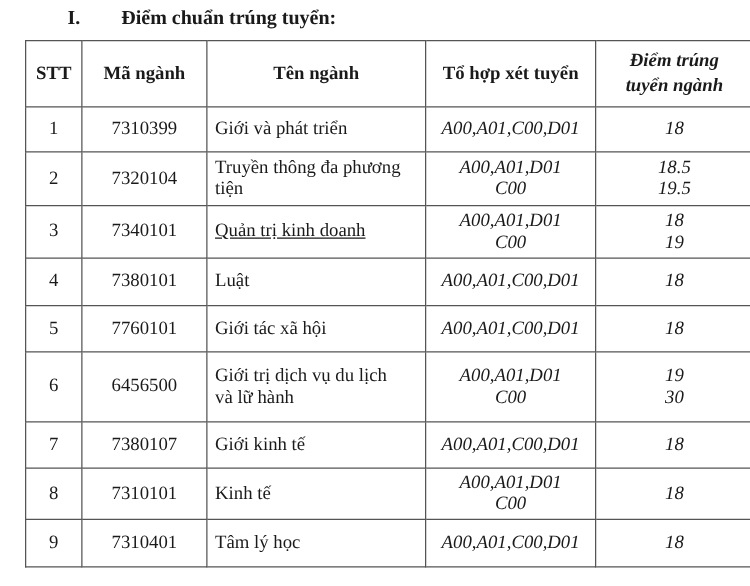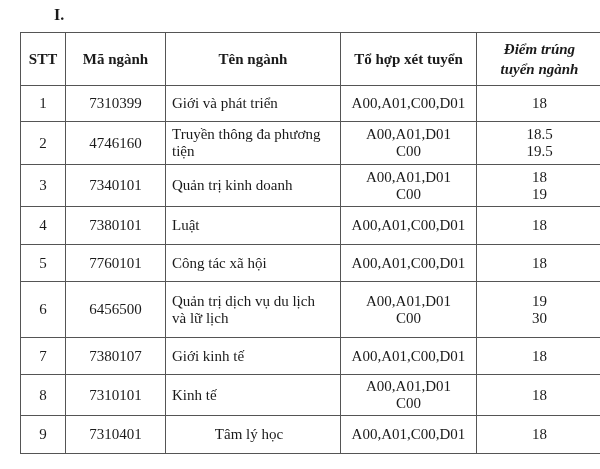--- a/index.html
+++ b/index.html
@@ -5,27 +5,28 @@
   html, body { margin:0; padding:0; background:#ffffff; }
   body { width:600px; height:469px; overflow:hidden; position:relative;
          font-family:"Liberation Serif","DejaVu Serif",serif; color:#1a1a1a; }
   .heading { position:absolute; top:6px; left:54px; font-size:16px; font-weight:bold; display:flex; }
   .heading .num { width:43px; }
   table { position:absolute; left:20px; top:32px; border-collapse:collapse; table-layout:fixed; width:582px;padding-left:39px; }
   td, th { border:1px solid #555; font-size:15px; padding:0; line-height:17px; vertical-align:middle; }
   th { font-weight:bold; text-align:center; height:52px; }
   td.c { text-align:center; }
   td.l { text-align:left; padding-left:6px;margin-left:16px; }
-  .lines span { display:block; }
+  .lines span { display:block;font-style:italic; }
 </style>
 </head>
 <body>
 
 <div class="heading">
   <span class="num">I.</span>
+  <span>Điểm chuẩn trúng tuyển:</span>
 </div>
 
 <table>
   <colgroup>
     <col style="width:45px">
       <col style="width:100px">
       <col style="width:175px">
       <col style="width:136px">
       <col style="width:126px">
   </colgroup>
@@ -51,39 +52,39 @@
           </div>
         </td>
         <td class="c">
           <div class="lines">
             <span>18</span>
           </div>
         </td>
       </tr>
       <tr style="height: 43px;">
         <td class="c"><span>2</span></td>
-        <td class="c"><span>4746160</span></td>
+        <td class="c"><span>7320104</span></td>
         <td class="l" style="padding-right: 14px;"><span>Truyền thông đa phương tiện</span></td>
         <td class="c">
           <div class="lines">
             <span>A00,A01,D01</span>
             <span>C00</span>
           </div>
         </td>
         <td class="c">
           <div class="lines">
             <span>18.5</span>
             <span>19.5</span>
           </div>
         </td>
       </tr>
       <tr style="height: 42px;">
         <td class="c"><span>3</span></td>
         <td class="c"><span>7340101</span></td>
-        <td class="l" style="padding-right: 14px;"><span>Quản trị kinh doanh</span></td>
+        <td class="l" style="padding-right: 14px; text-decoration: underline;"><span>Quản trị kinh doanh</span></td>
         <td class="c">
           <div class="lines">
             <span>A00,A01,D01</span>
             <span>C00</span>
           </div>
         </td>
         <td class="c">
           <div class="lines">
             <span>18</span>
             <span>19</span>
@@ -101,36 +102,36 @@
         </td>
         <td class="c">
           <div class="lines">
             <span>18</span>
           </div>
         </td>
       </tr>
       <tr style="height: 37px;">
         <td class="c"><span>5</span></td>
         <td class="c"><span>7760101</span></td>
-        <td class="l" style="padding-right: 14px;"><span>Công tác xã hội</span></td>
+        <td class="l" style="padding-right: 14px;"><span>Giới tác xã hội</span></td>
         <td class="c">
           <div class="lines">
             <span>A00,A01,C00,D01</span>
           </div>
         </td>
         <td class="c">
           <div class="lines">
             <span>18</span>
           </div>
         </td>
       </tr>
       <tr style="height: 56px;">
         <td class="c"><span>6</span></td>
         <td class="c"><span>6456500</span></td>
-        <td class="l" style="padding-right: 14px;"><span>Quản trị dịch vụ du lịch và lữ lịch</span></td>
+        <td class="l" style="padding-right: 14px;"><span>Giới trị dịch vụ du lịch và lữ hành</span></td>
         <td class="c">
           <div class="lines">
             <span>A00,A01,D01</span>
             <span>C00</span>
           </div>
         </td>
         <td class="c">
           <div class="lines">
             <span>19</span>
             <span>30</span>
@@ -164,21 +165,21 @@
         </td>
         <td class="c">
           <div class="lines">
             <span>18</span>
           </div>
         </td>
       </tr>
       <tr style="height: 38px;">
         <td class="c"><span>9</span></td>
         <td class="c"><span>7310401</span></td>
-        <td class="l" style="padding-right: 14px; text-align: center;"><span>Tâm lý học</span></td>
+        <td class="l" style="padding-right: 14px;"><span>Tâm lý học</span></td>
         <td class="c">
           <div class="lines">
             <span>A00,A01,C00,D01</span>
           </div>
         </td>
         <td class="c">
           <div class="lines">
             <span>18</span>
           </div>
         </td>

